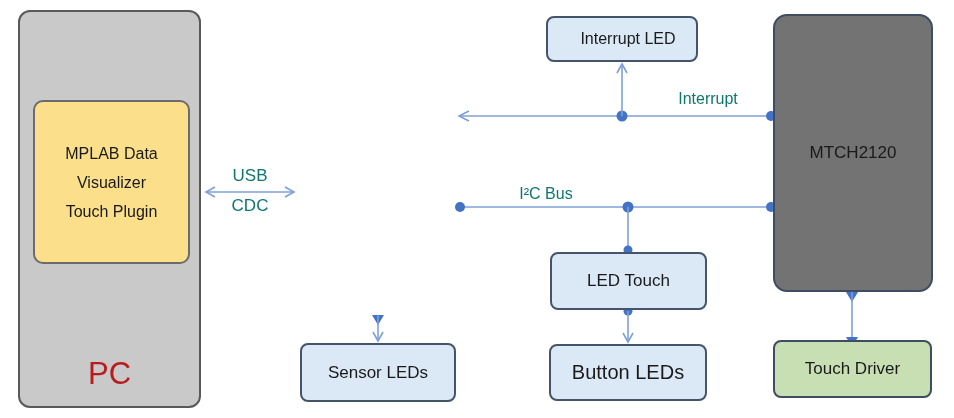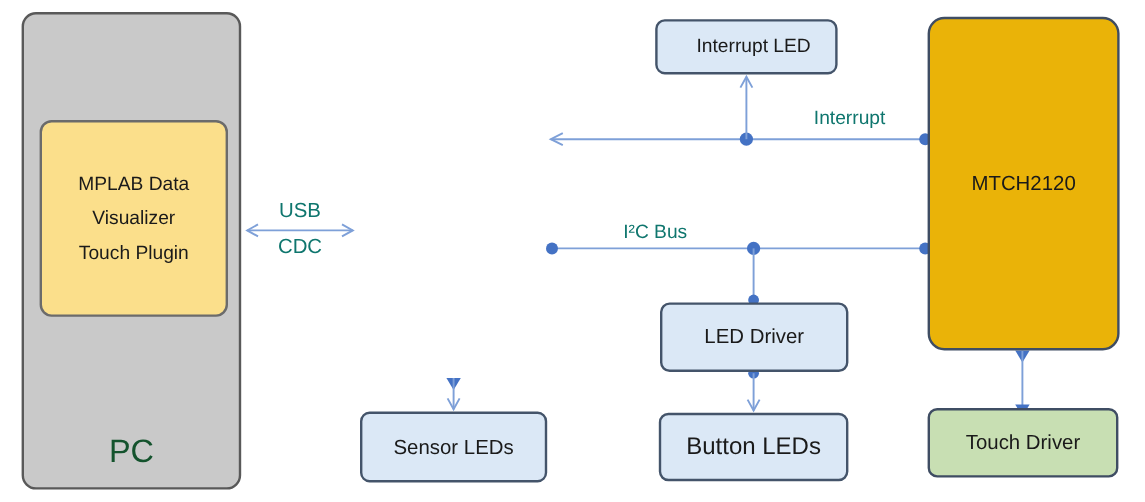--- a/index.html
+++ b/index.html
@@ -23,42 +23,42 @@
   }
   
   .pc{
     left:18px;top:10px;width:183px;height:398px;
     background:#c9c9c9;
     border:2.5px solid #595959;
     border-radius:12px;
     justify-content:flex-end;
     padding-bottom:14px;
   }
-  .pc-label{font-size:27px;color:#14532d;}
+  .pc-label{font-size:31px;color:#b91c1c;}
   
   .plugin{
     left:33px;top:100px;width:157px;height:164px;
     background:#fbdf8b;
     border:2px solid #6b6b6b;
     border-radius:10px;
     line-height:29px;
   }
   
   .host{
     left:298px;top:10px;width:159px;height:305px;
     background:#fbdf8b;
     border:2px solid #595959;
     border-radius:14px;
     font-size:17px;
     line-height:27px;
   }
   
   .mtch{
     left:773px;top:14px;width:160px;height:278px;
-    background:#eab308;
+    background:#737373;
     border:2px solid #3f4d63;
     border-radius:14px;
     font-size:17px;
   }
   
   .bluebox{
     background:#dbe8f6;
     border:2px solid #44546a;
     border-radius:8px;
   }
@@ -158,21 +158,21 @@
 
   <div class="node mtch">
     <div>MTCH2120</div>
   </div>
 
   <div class="node bluebox status-leds">
     <div>Sensor LEDs</div>
   </div>
 
   <div class="node bluebox led-driver">
-    <div>LED Driver</div>
+    <div>LED Touch</div>
   </div>
 
   <div class="node bluebox button-leds">
     <div>Button LEDs</div>
   </div>
 
   <div class="node touch-sensor">
     <div>Touch Driver</div>
   </div>
 

